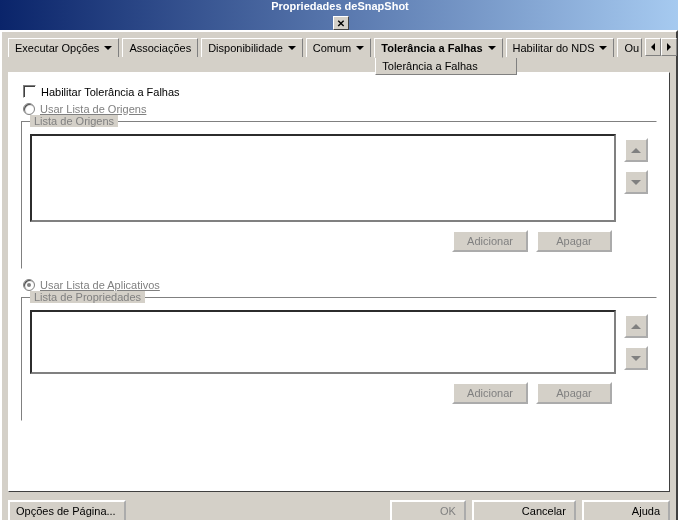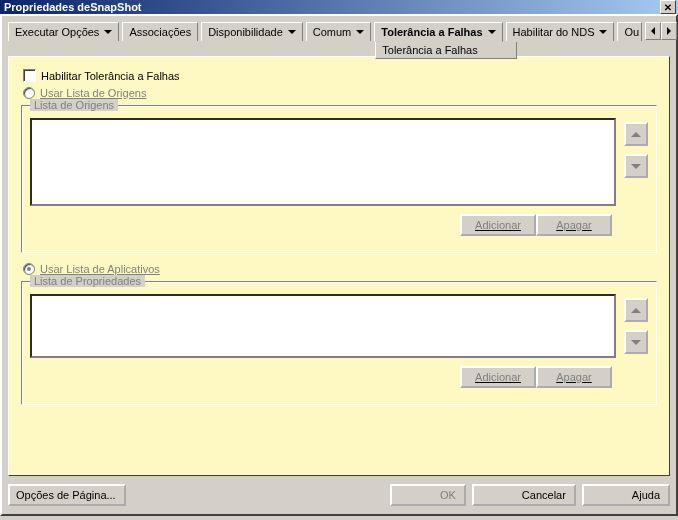--- a/index.html
+++ b/index.html
@@ -6,27 +6,28 @@
   body {
     margin: 0;
     font-family: Tahoma, Arial, sans-serif;
     font-size: 11px;
     background: #d4d0c8;
     width: 678px;
     height: 520px;
     overflow: hidden;
   }
   .titlebar {
-    height: 14px;
+    height: 30px;
     background: linear-gradient(to right, #0a246a, #a6caf0);
     color: #fff;
     display: flex;
     align-items: center;
     padding: 0 2px 0 4px;
     font-weight: bold;
+    flex-direction: column;
   }
   .titlebar-text { flex: 1; }
   .titlebar-btn {
     width: 16px; height: 14px;
     background: #d4d0c8;
     border: 1px solid #fff;
     border-right-color: #404040;
     border-bottom-color: #404040;
     color: #000;
     font-size: 10px;
@@ -108,21 +109,21 @@
   }
   .scrollbtn .tri-l { width:0;height:0;border-top:4px solid transparent;border-bottom:4px solid transparent;border-right:4px solid #000; }
   .scrollbtn .tri-r { width:0;height:0;border-top:4px solid transparent;border-bottom:4px solid transparent;border-left:4px solid #000; }
 
   .content {
     border: 1px solid #808080;
     border-top-color: #fff;
     border-left-color: #fff;
     border-right-color: #404040;
     border-bottom-color: #404040;
-    background: #fef9c3;
+    background: #ffffff;
     padding: 12px 10px 10px 10px;
     position: relative;
     height: 420px;
   }
   .chkrow, .radrow {
     display: flex; align-items: center; gap: 5px;
     margin-bottom: 5px;
     margin-left: 4px;
   }
   .chkbox {
@@ -151,21 +152,20 @@
   }
   .disabled-text { color: #808080; text-decoration: underline; }
   .groupbox {
     border: 1px solid #808080;
     border-right-color: #fff;
     border-bottom-color: #fff;
     box-shadow: 1px 1px 0 #fff inset;
     position: relative;
     padding: 12px 8px 16px 8px;
     margin: 6px 2px 10px 2px;
-    text-decoration: underline;
   }
   .groupbox-title {
     position: absolute;
     top: -7px; left: 8px;
     background: #d4d0c8;
     padding: 0 4px;
     color: #808080;
   }
   .listarea {
     display: flex;
@@ -185,21 +185,21 @@
   }
   .sqbtn {
     width: 24px; height: 24px;
     border: 2px outset #fff;
     background: #d4d0c8;
     display:flex;align-items:center;justify-content:center;
   }
   .sqbtn .tri-u { width:0;height:0;border-left:5px solid transparent;border-right:5px solid transparent;border-bottom:5px solid #808080; }
   .sqbtn .tri-d { width:0;height:0;border-left:5px solid transparent;border-right:5px solid transparent;border-top:5px solid #808080; }
   .btnrow {
-    display: flex; justify-content: flex-end; 
+    display: flex; justify-content: flex-end; gap: 8px;
     margin-top: 8px;
     padding-right: 36px;
   }
   .btn {
     min-width: 76px;
     height: 22px;
     border: 2px outset #fff;
     background: #d4d0c8;
     display: flex; align-items: center; justify-content: center;
     padding: 0 8px;

